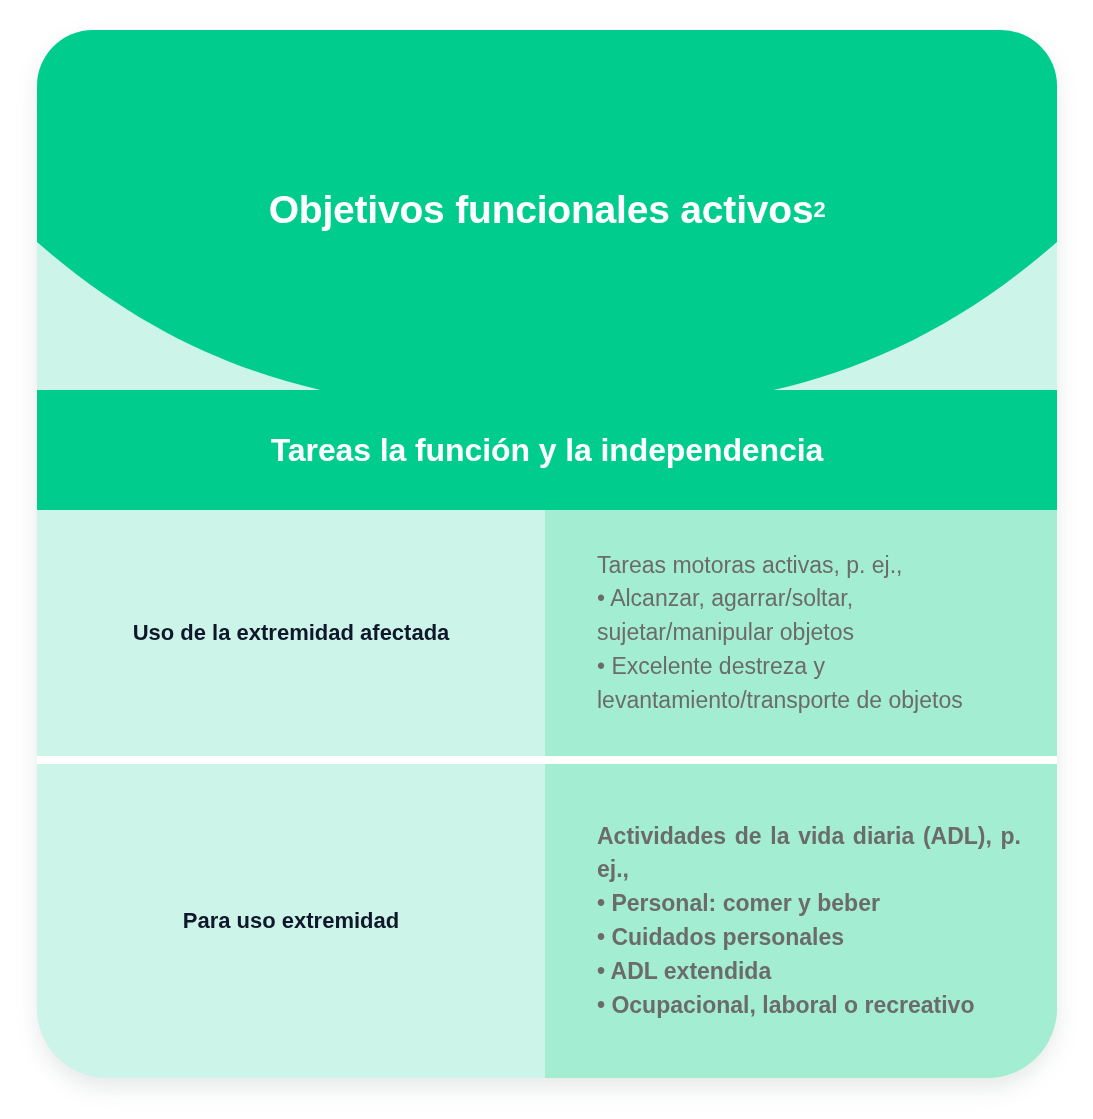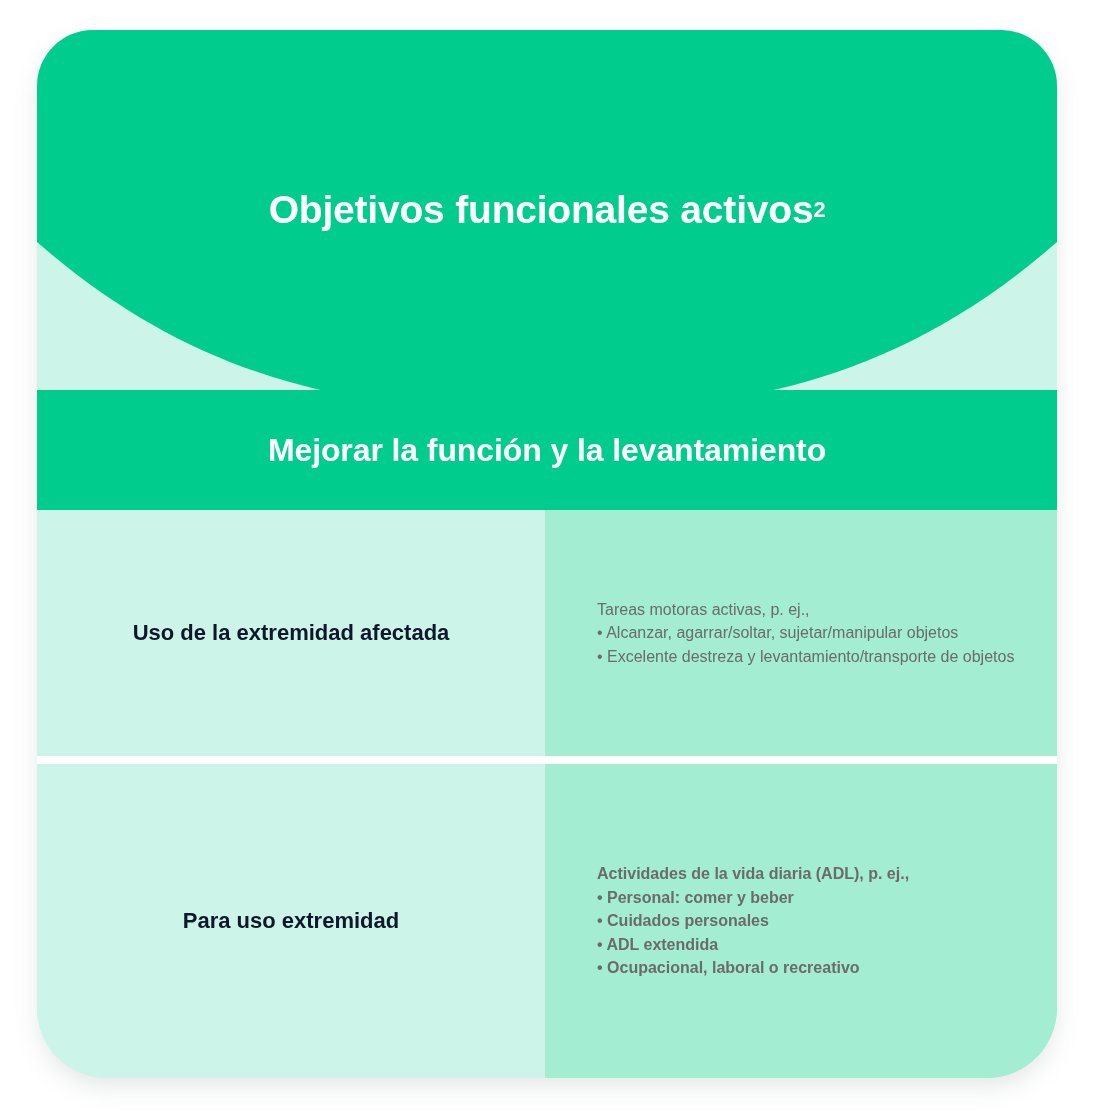--- a/index.html
+++ b/index.html
@@ -134,21 +134,21 @@
     width: 512px;
     background: #a3edd3;
     box-sizing: border-box;
     padding: 22px 36px 22px 52px;
     display: flex;
     flex-direction: column;
     justify-content: center;
   }
   .cell-body-text {
     color: #6b6b6b;
-    font-size: 16px;
+    font-size: 23px;
     line-height: 1.47;
     white-space: pre-line;
   }
   .cell-body-text.justified {
     text-align: justify;
     font-weight: bold;
   }
 </style>
 </head>
 <body>
@@ -161,21 +161,21 @@
       <svg class="header-svg" viewBox="0 0 1020 360" preserveAspectRatio="none">
         <path d="M0,0 L1020,0 L1020,212 C860,352 700,382 510,382 C320,382 160,352 0,212 Z" fill="#00cc8e"></path>
       </svg>
       <div class="header-title">
         <span>Objetivos funcionales activos</span>
           <span class="sup">2</span>
       </div>
     </div>
 
     <div class="subtitle-band">
-      <div class="subtitle-text">Mejorar la función y la levantamiento</div>
+      <div class="subtitle-text">Tareas la función y la independencia</div>
     </div>
 
     <div class="table">
 
       <div class="row row-1">
         <div class="cell-label">
           <div class="cell-label-text">Uso de la extremidad afectada</div>
         </div>
         <div class="cell-body">
           <div class="cell-body-text">Tareas motoras activas, p. ej.,

